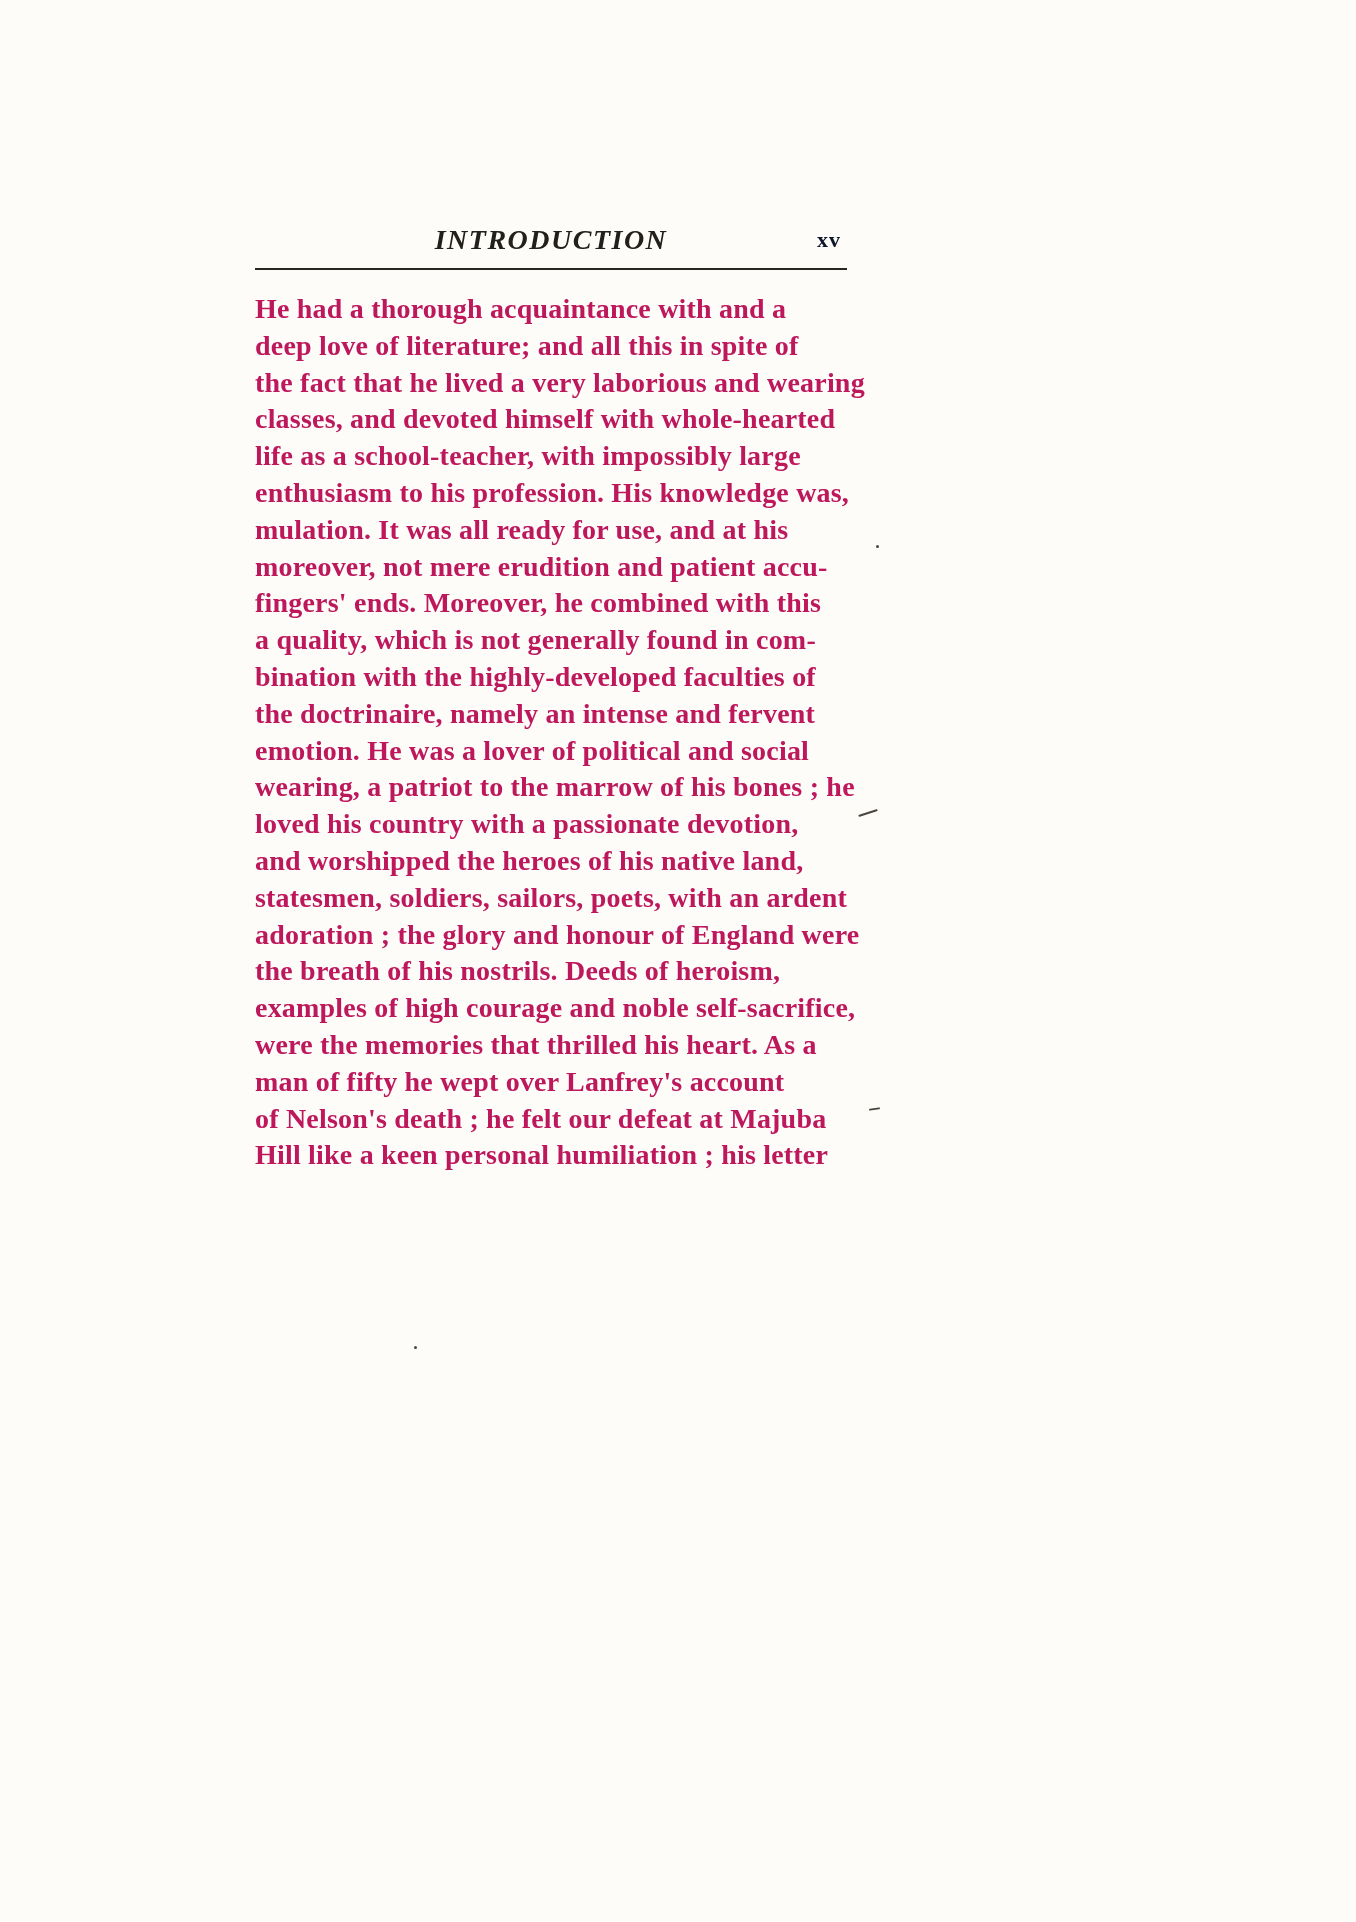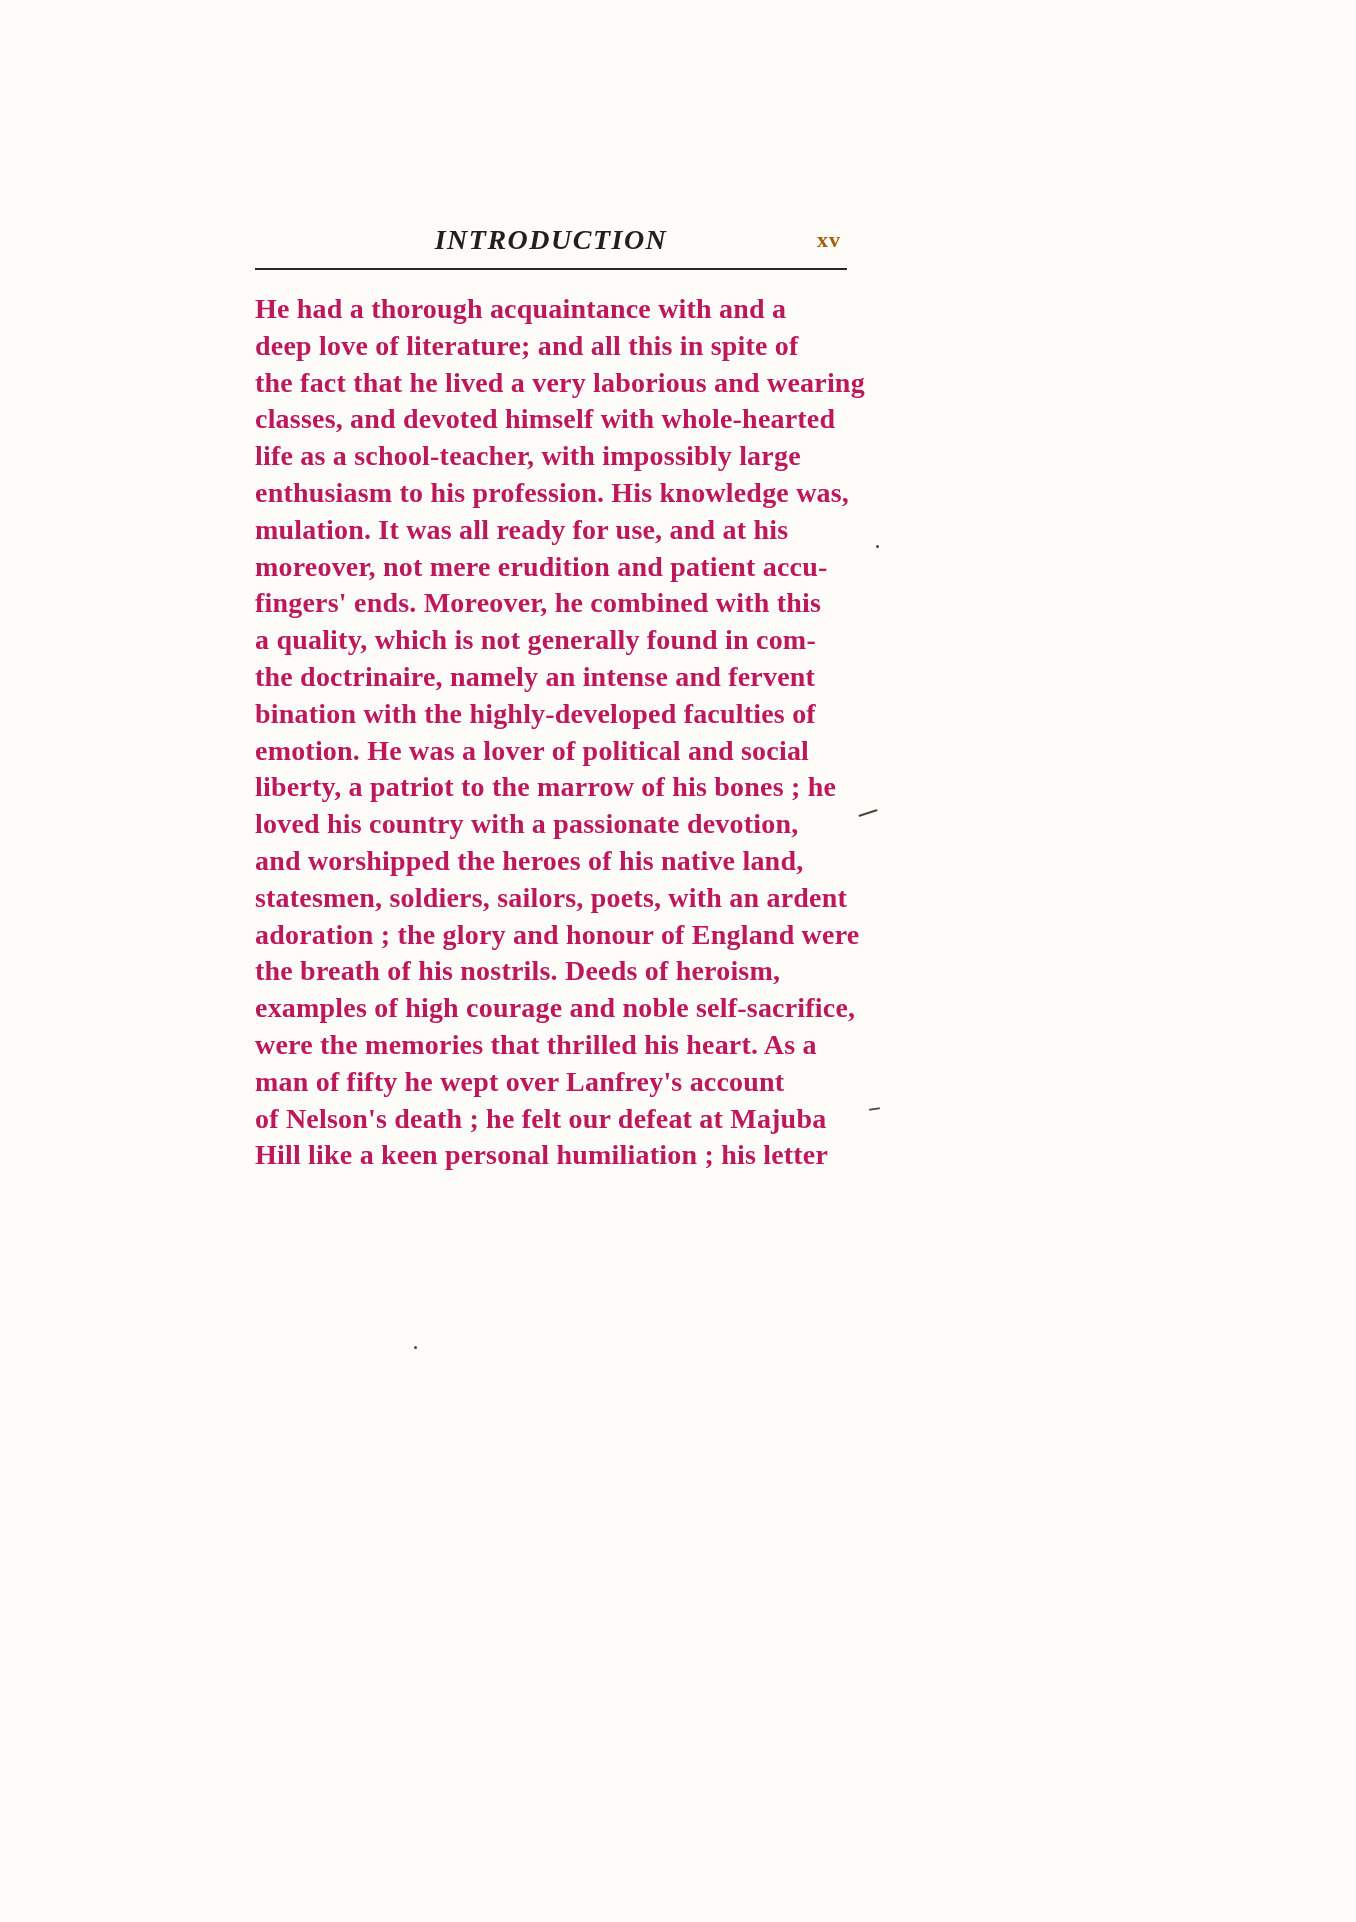--- a/index.html
+++ b/index.html
@@ -37,21 +37,21 @@
     letter-spacing: 1.5px;
     color: #23201c;
   }
   .page-number {
     position: absolute;
     right: 6px;
     top: 3px;
     font-weight: 700;
     font-size: 22px;
     letter-spacing: 1px;
-    color: #a16207;
+    color: #0f172a;
   }
   .header-rule {
     border: none;
     border-top: 2.5px solid #2a2723;
     margin: 10px 0 0 0;
     width: 100%;
   }
   .body-text {
     margin-top: 21px;
   }
@@ -118,24 +118,24 @@
       <div class="text-line">He had a thorough acquaintance with and a</div>
       <div class="text-line">deep love of literature; and all this in spite of</div>
       <div class="text-line">the fact that he lived a very laborious and wearing</div>
       <div class="text-line">classes, and devoted himself with whole-hearted</div>
       <div class="text-line">life as a school-teacher, with impossibly large</div>
       <div class="text-line">enthusiasm to his profession.  His knowledge was,</div>
       <div class="text-line">mulation.  It was all ready for use, and at his</div>
       <div class="text-line">moreover, not mere erudition and patient accu-</div>
       <div class="text-line">fingers' ends.  Moreover, he combined with this</div>
       <div class="text-line">a quality, which is not generally found in com-</div>
+      <div class="text-line">bination with the highly-developed faculties of</div>
       <div class="text-line">the doctrinaire, namely an intense and fervent</div>
-      <div class="text-line">bination with the highly-developed faculties of</div>
       <div class="text-line">emotion.  He was a lover of political and social</div>
-      <div class="text-line">liberty, a patriot to the marrow of his bones ; he</div>
+      <div class="text-line">wearing, a patriot to the marrow of his bones ; he</div>
       <div class="text-line">loved his country with a passionate devotion,</div>
       <div class="text-line">and worshipped the heroes of his native land,</div>
       <div class="text-line">statesmen, soldiers, sailors, poets, with an ardent</div>
       <div class="text-line">adoration ; the glory and honour of England were</div>
       <div class="text-line">the breath of his nostrils.  Deeds of heroism,</div>
       <div class="text-line">examples of high courage and noble self-sacrifice,</div>
       <div class="text-line">were the memories that thrilled his heart.  As a</div>
       <div class="text-line">man of fifty he wept over Lanfrey's account</div>
       <div class="text-line">of Nelson's death ; he felt our defeat at Majuba</div>
       <div class="text-line">Hill like a keen personal humiliation ; his letter</div>

